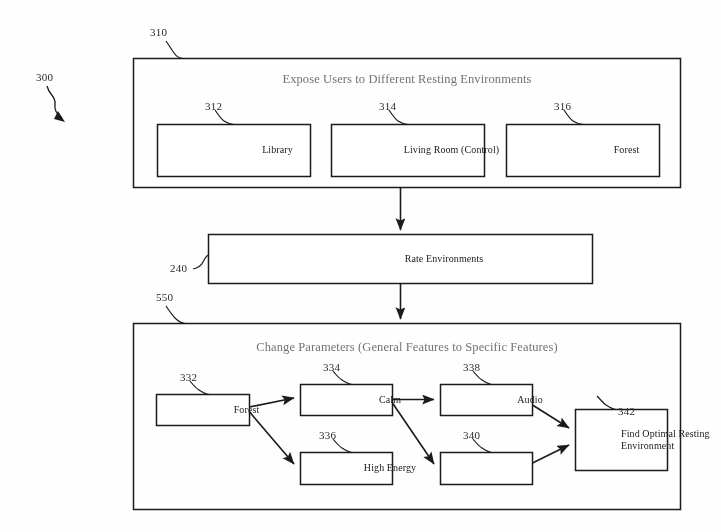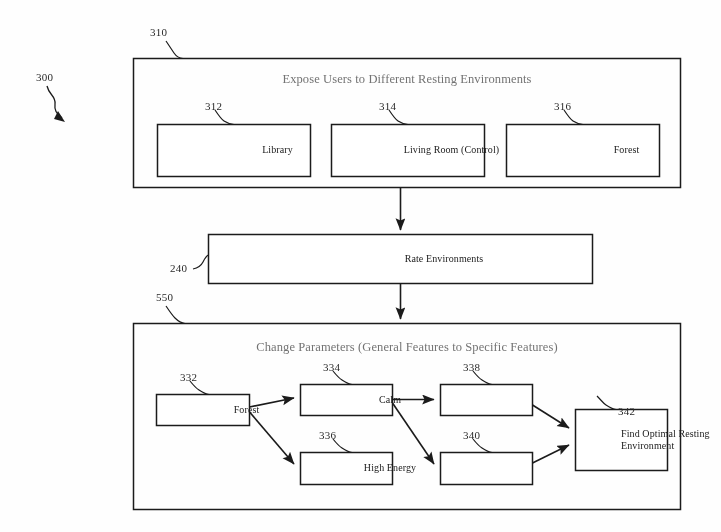--- a/index.html
+++ b/index.html
@@ -142,19 +142,20 @@
   <div class="ref-num" style="left:180px; top:371px;">332</div>
   <div class="box-label" style="left:156px; top:394px; width:93px; height:31px;">Forest</div>
 
   <div class="ref-num" style="left:323px; top:361px;">334</div>
   <div class="box-label" style="left:300px; top:384px; width:92px; height:31px;">Calm</div>
 
   <div class="ref-num" style="left:319px; top:429px;">336</div>
   <div class="box-label" style="left:300px; top:452px; width:92px; height:32px;">High Energy</div>
 
   <div class="ref-num" style="left:463px; top:361px;text-align:center;">338</div>
+  <div class="box-label" style="left:440px; top:384px; width:92px; height:31px;">Audio</div>
 
   <div class="ref-num" style="left:463px; top:429px;">340</div>
 
   <div class="ref-num" style="left:586px; top:405px;margin-left:32px;">342</div>
   <div class="box-label" style="left:577px; top:409px; width:89px; height:61px;">Find Optimal Resting Environment</div>
 
 </div>
 
 </body></html>

